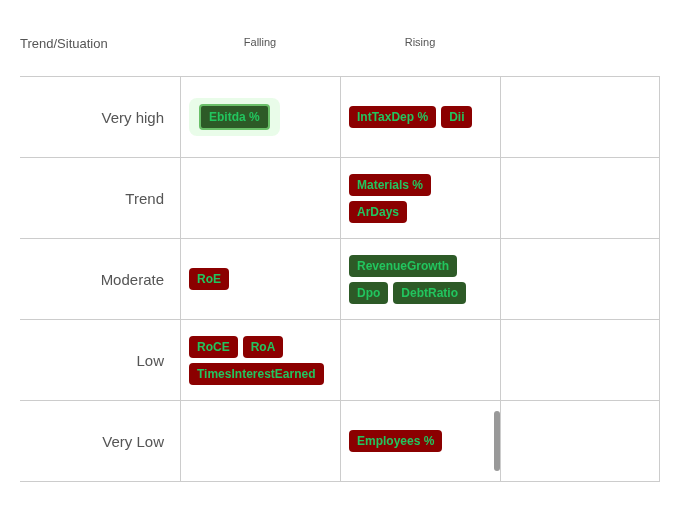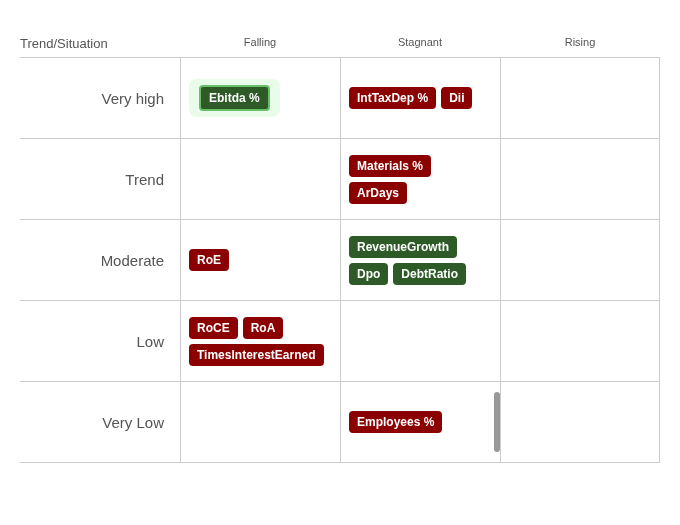--- a/index.html
+++ b/index.html
@@ -13,20 +13,21 @@
     h1 {
       font-size: 18px;
       font-weight: bold;
       letter-spacing: 1px;
       color: #222;
       margin-bottom: 16px;
     }
     .grid-container {
       display: flex;
       flex-direction: column;
+      gap: 19px;
     }
     .header-cell {
       width: 160px;
       text-align: center;
       font-size: 11px;
       color: #555;
       padding-bottom: 6px;
     }
     .header-cell:last-child {
       width: 160px;
@@ -67,21 +68,21 @@
       border-right: 1px solid #ccc;
     }
     .tag {
       display: inline-flex;
       align-items: center;
       justify-content: center;
       padding: 4px 8px;
       border-radius: 4px;
       font-size: 12px;
       font-weight: bold;
-      color: #ffffff;
+      color: #22c55e;
       cursor: pointer;
     }
     .tag-dark-green {
       background-color: #2d5a27;
       border: 2px solid #8fbc8f;
     }
     .tag-medium-green {
       background-color: #2d5a27;
       text-align: right;
     }
@@ -105,21 +106,20 @@
   </style>
 </head>
 <body>
 
 <h1></h1>
 
 <div class="grid-container">
     <div style="display: flex;">
       <div style="width: 160px; font-size: 13px; color: rgb(85, 85, 85); padding-bottom: 6px;">Trend/Situation</div>
       <div class="header-cell">Falling</div>
-      <div class="header-cell">Stagnant</div>
       <div class="header-cell">Rising</div>
     </div>
     <div class="grid-body">
       <div class="grid-row">
         <div class="row-label">Very high</div>
         <div class="grid-cell">
           <div class="highlighted"><span class="tag tag-dark-green" style="border: 2px solid rgb(106, 191, 105);">Ebitda %</span></div>
         </div>
         <div class="grid-cell">
           <span class="tag tag-medium-red">IntTaxDep %</span>

